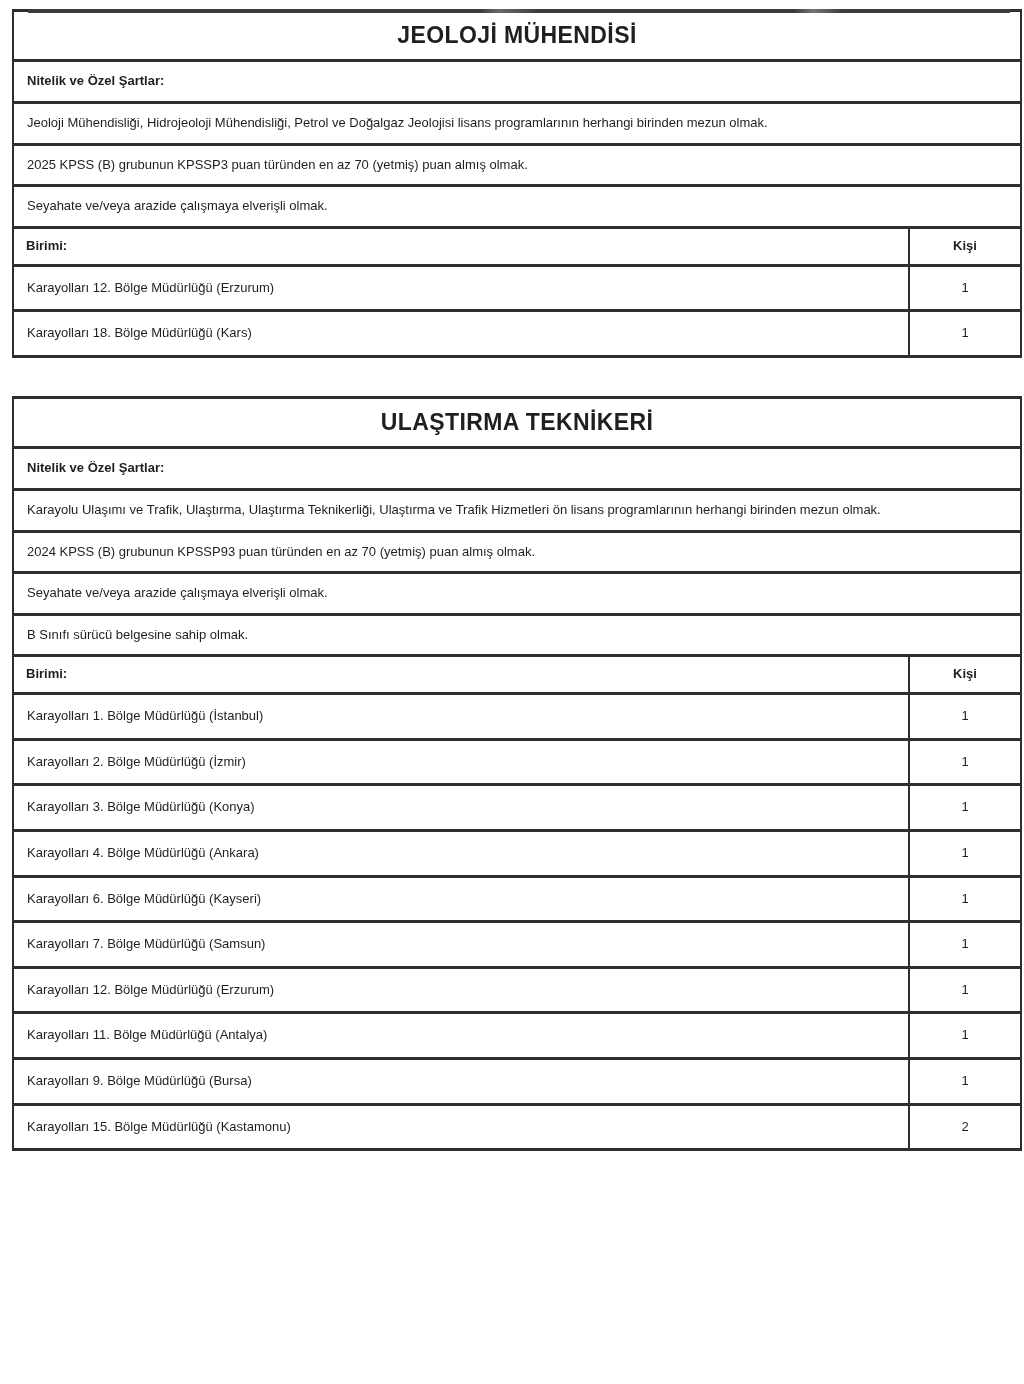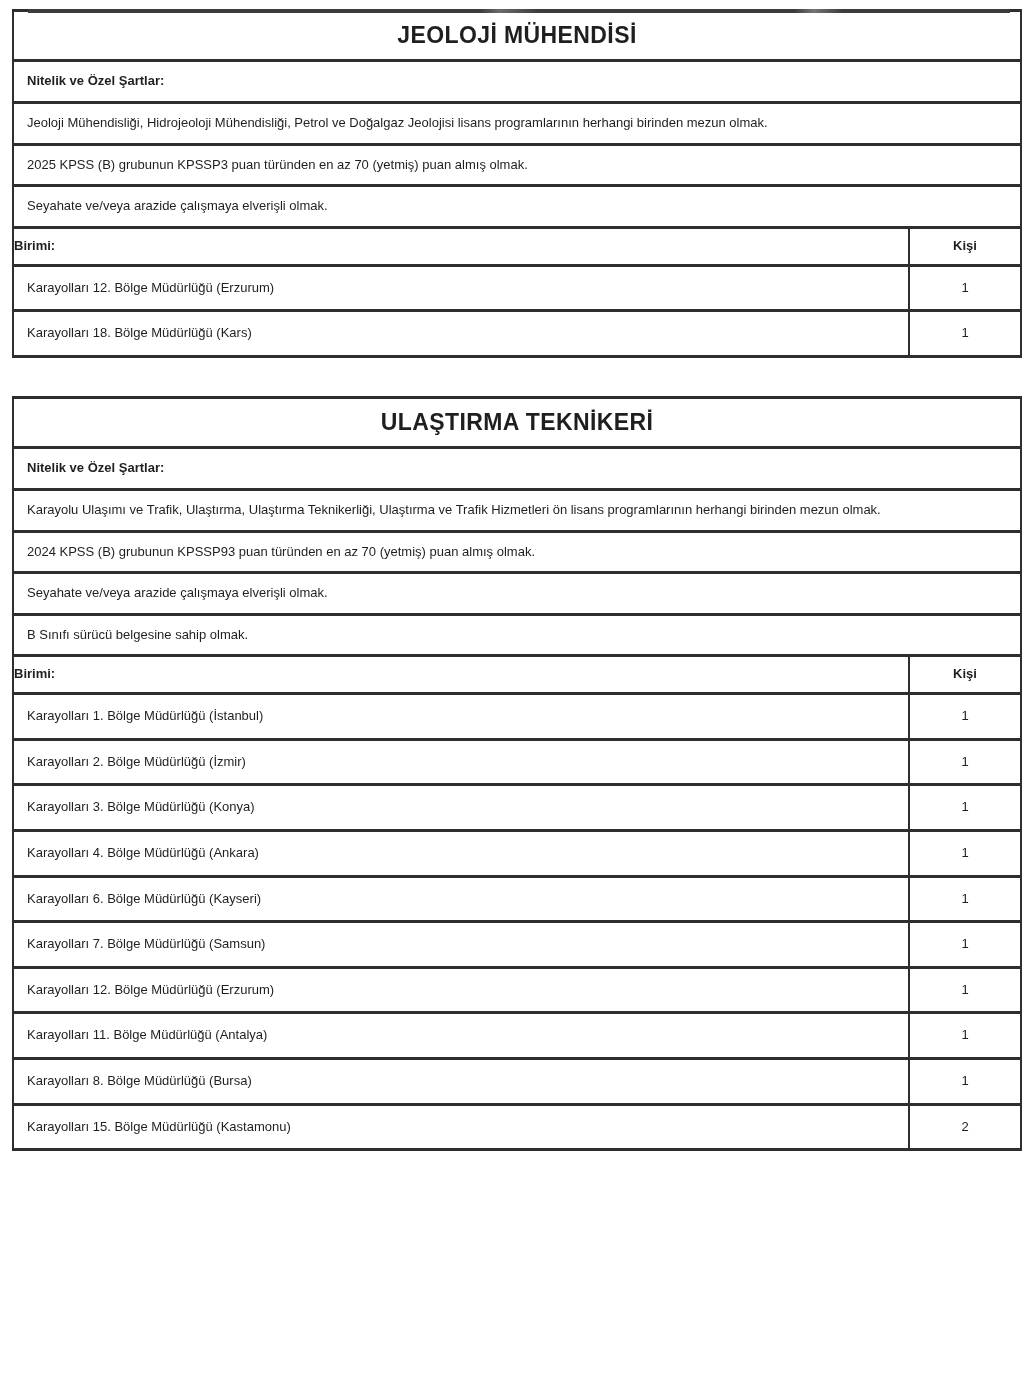--- a/index.html
+++ b/index.html
@@ -54,21 +54,21 @@
   td.title-cell {
     text-align: center;
     font-weight: bold;
     font-size: 23px;
     letter-spacing: 0.4px;
     padding: 9px 13px;
   }
   td.bold { font-weight: bold; }
   td.center { text-align: center; }
   tr.unit-row td { padding: 13px 13px; }
-  tr.header-row td { padding: 9px 0; }
+  tr.header-row td { padding: 9px 12px; }
 </style>
 </head>
 <body>
 
 <div class="page">
 
   <div class="scan-artifact"></div>
 
   <table class="job-table t1">
     <colgroup>
@@ -160,21 +160,21 @@
     </tr>
     <tr class="unit-row">
       <td>Karayolları 12. Bölge Müdürlüğü (Erzurum)</td>
       <td class="center">1</td>
     </tr>
     <tr class="unit-row">
       <td>Karayolları 11. Bölge Müdürlüğü (Antalya)</td>
       <td class="center">1</td>
     </tr>
     <tr class="unit-row">
-      <td>Karayolları 8. Bölge Müdürlüğü (Bursa)</td>
+      <td>Karayolları 9. Bölge Müdürlüğü (Bursa)</td>
       <td class="center">1</td>
     </tr>
     <tr class="unit-row">
       <td>Karayolları 15. Bölge Müdürlüğü (Kastamonu)</td>
       <td class="center">2</td>
     </tr>
 
   </tbody>
     </table>
 

